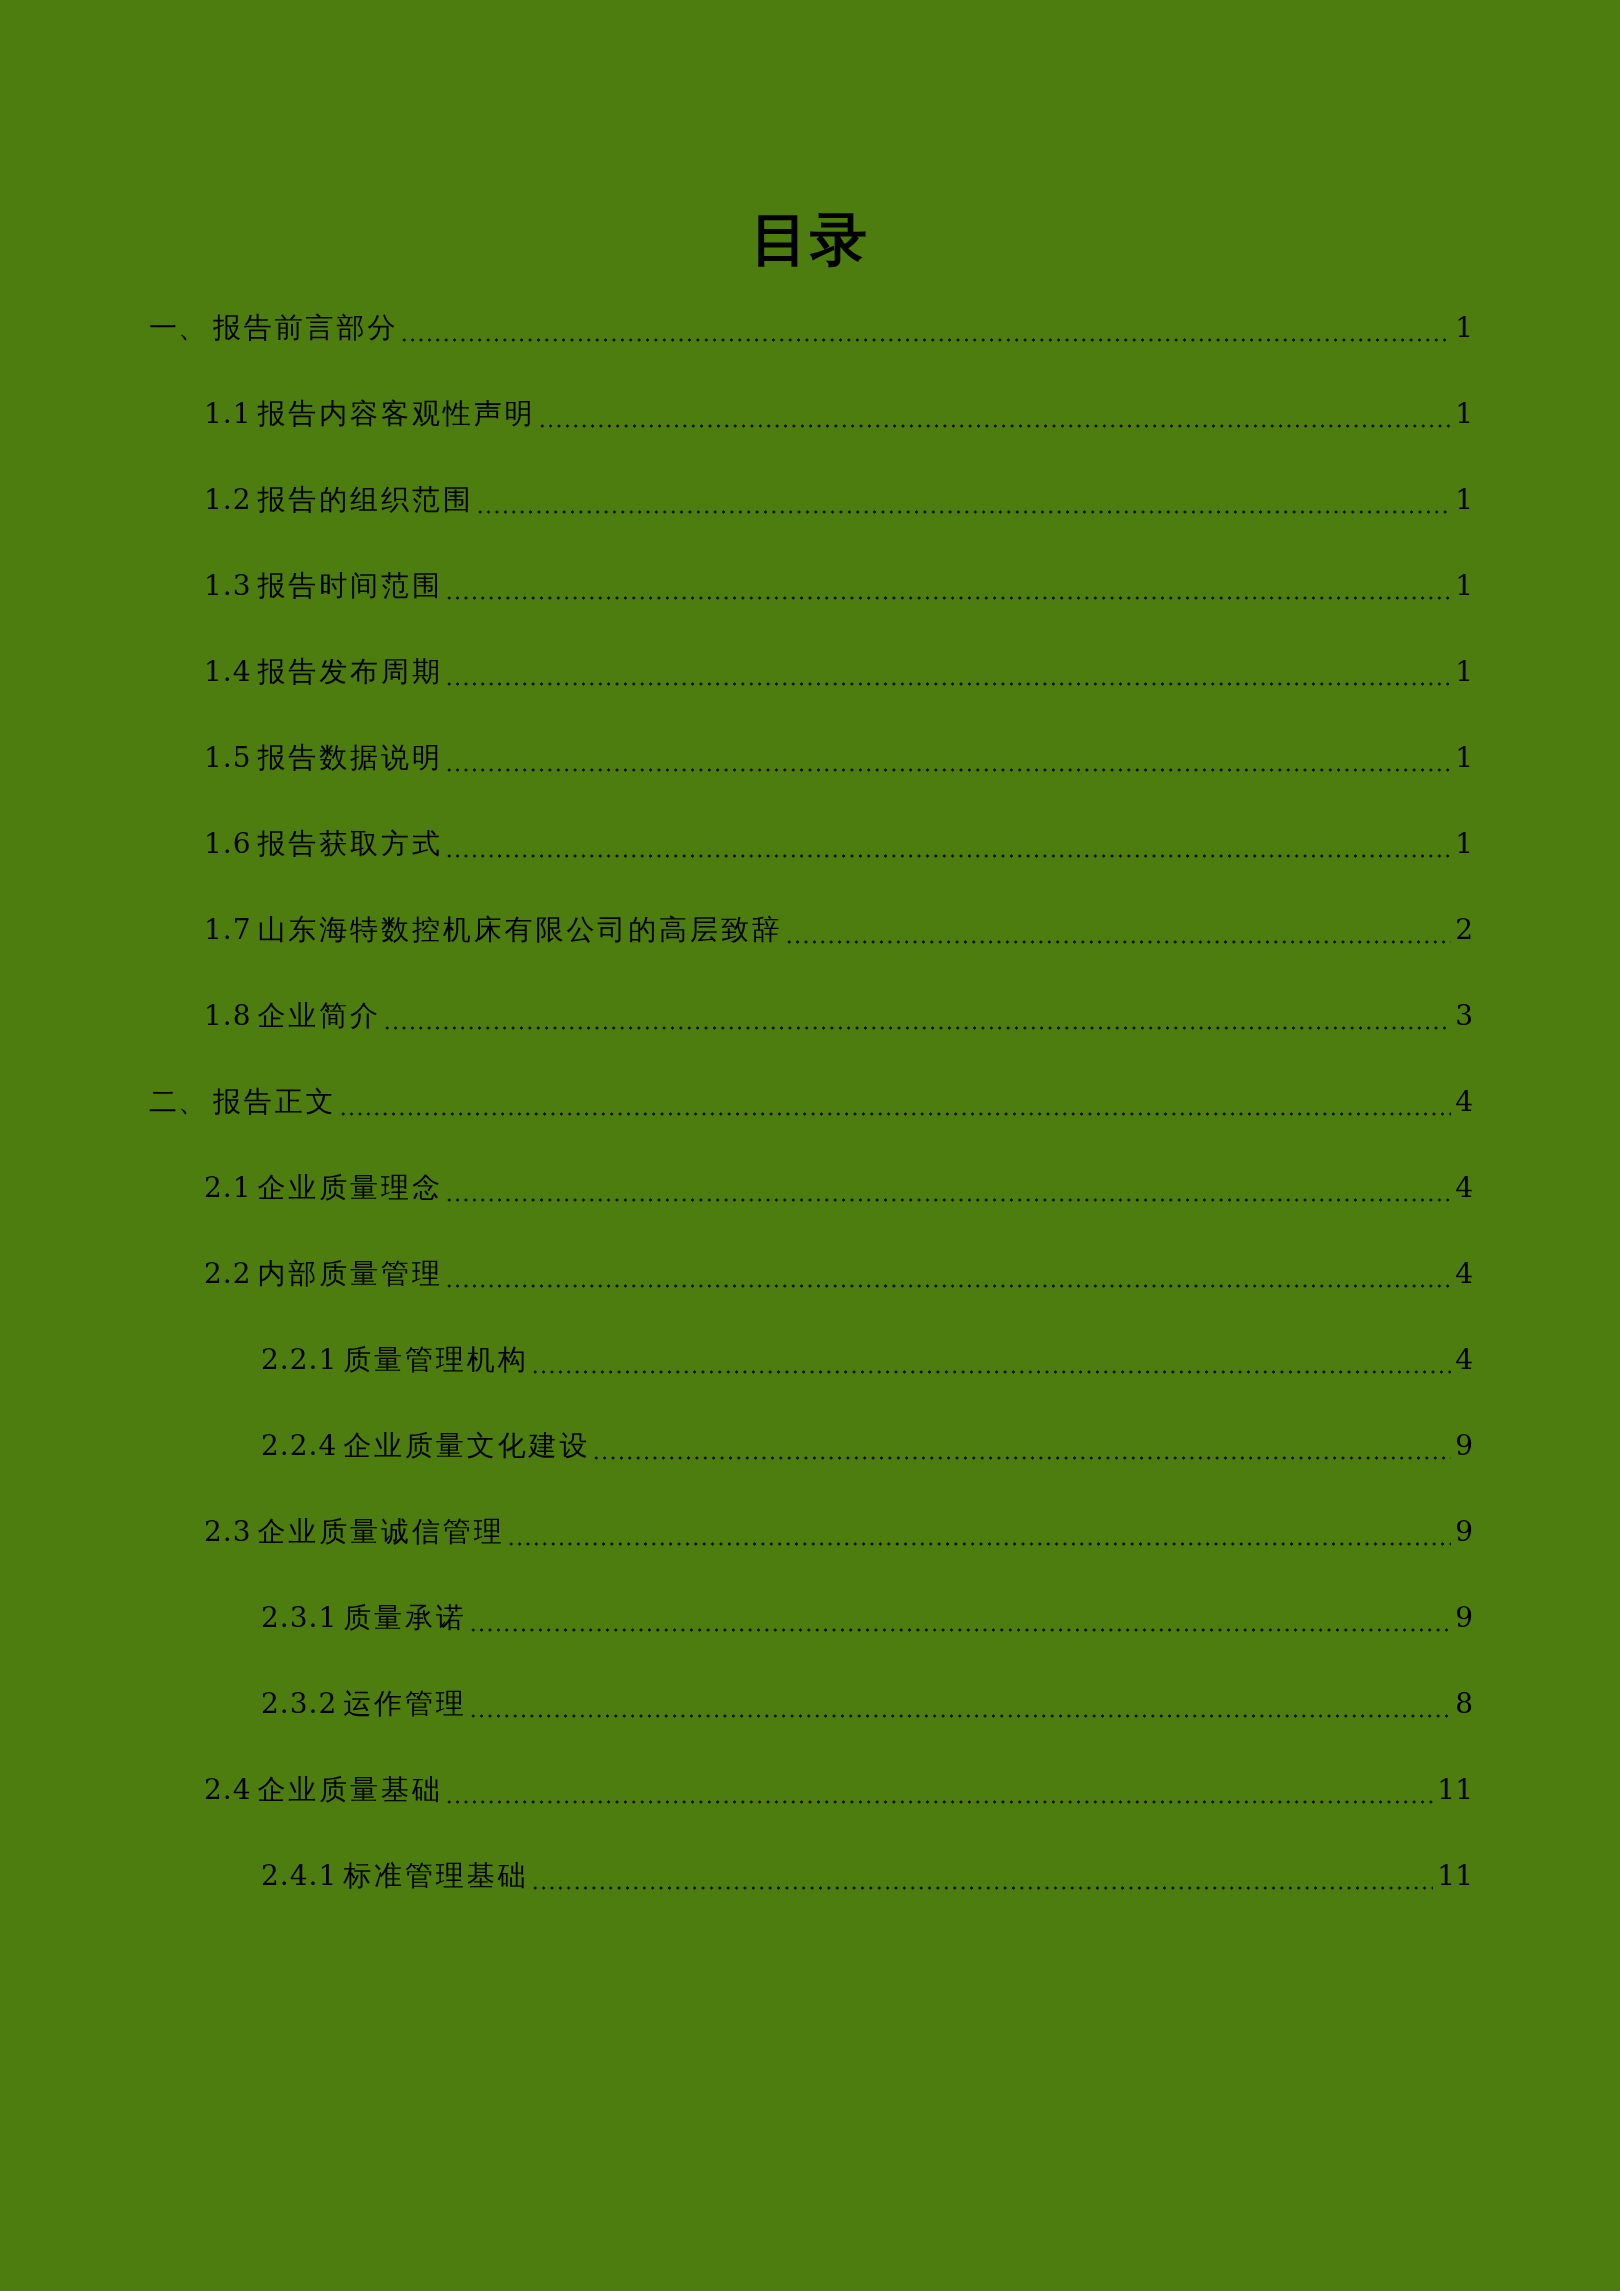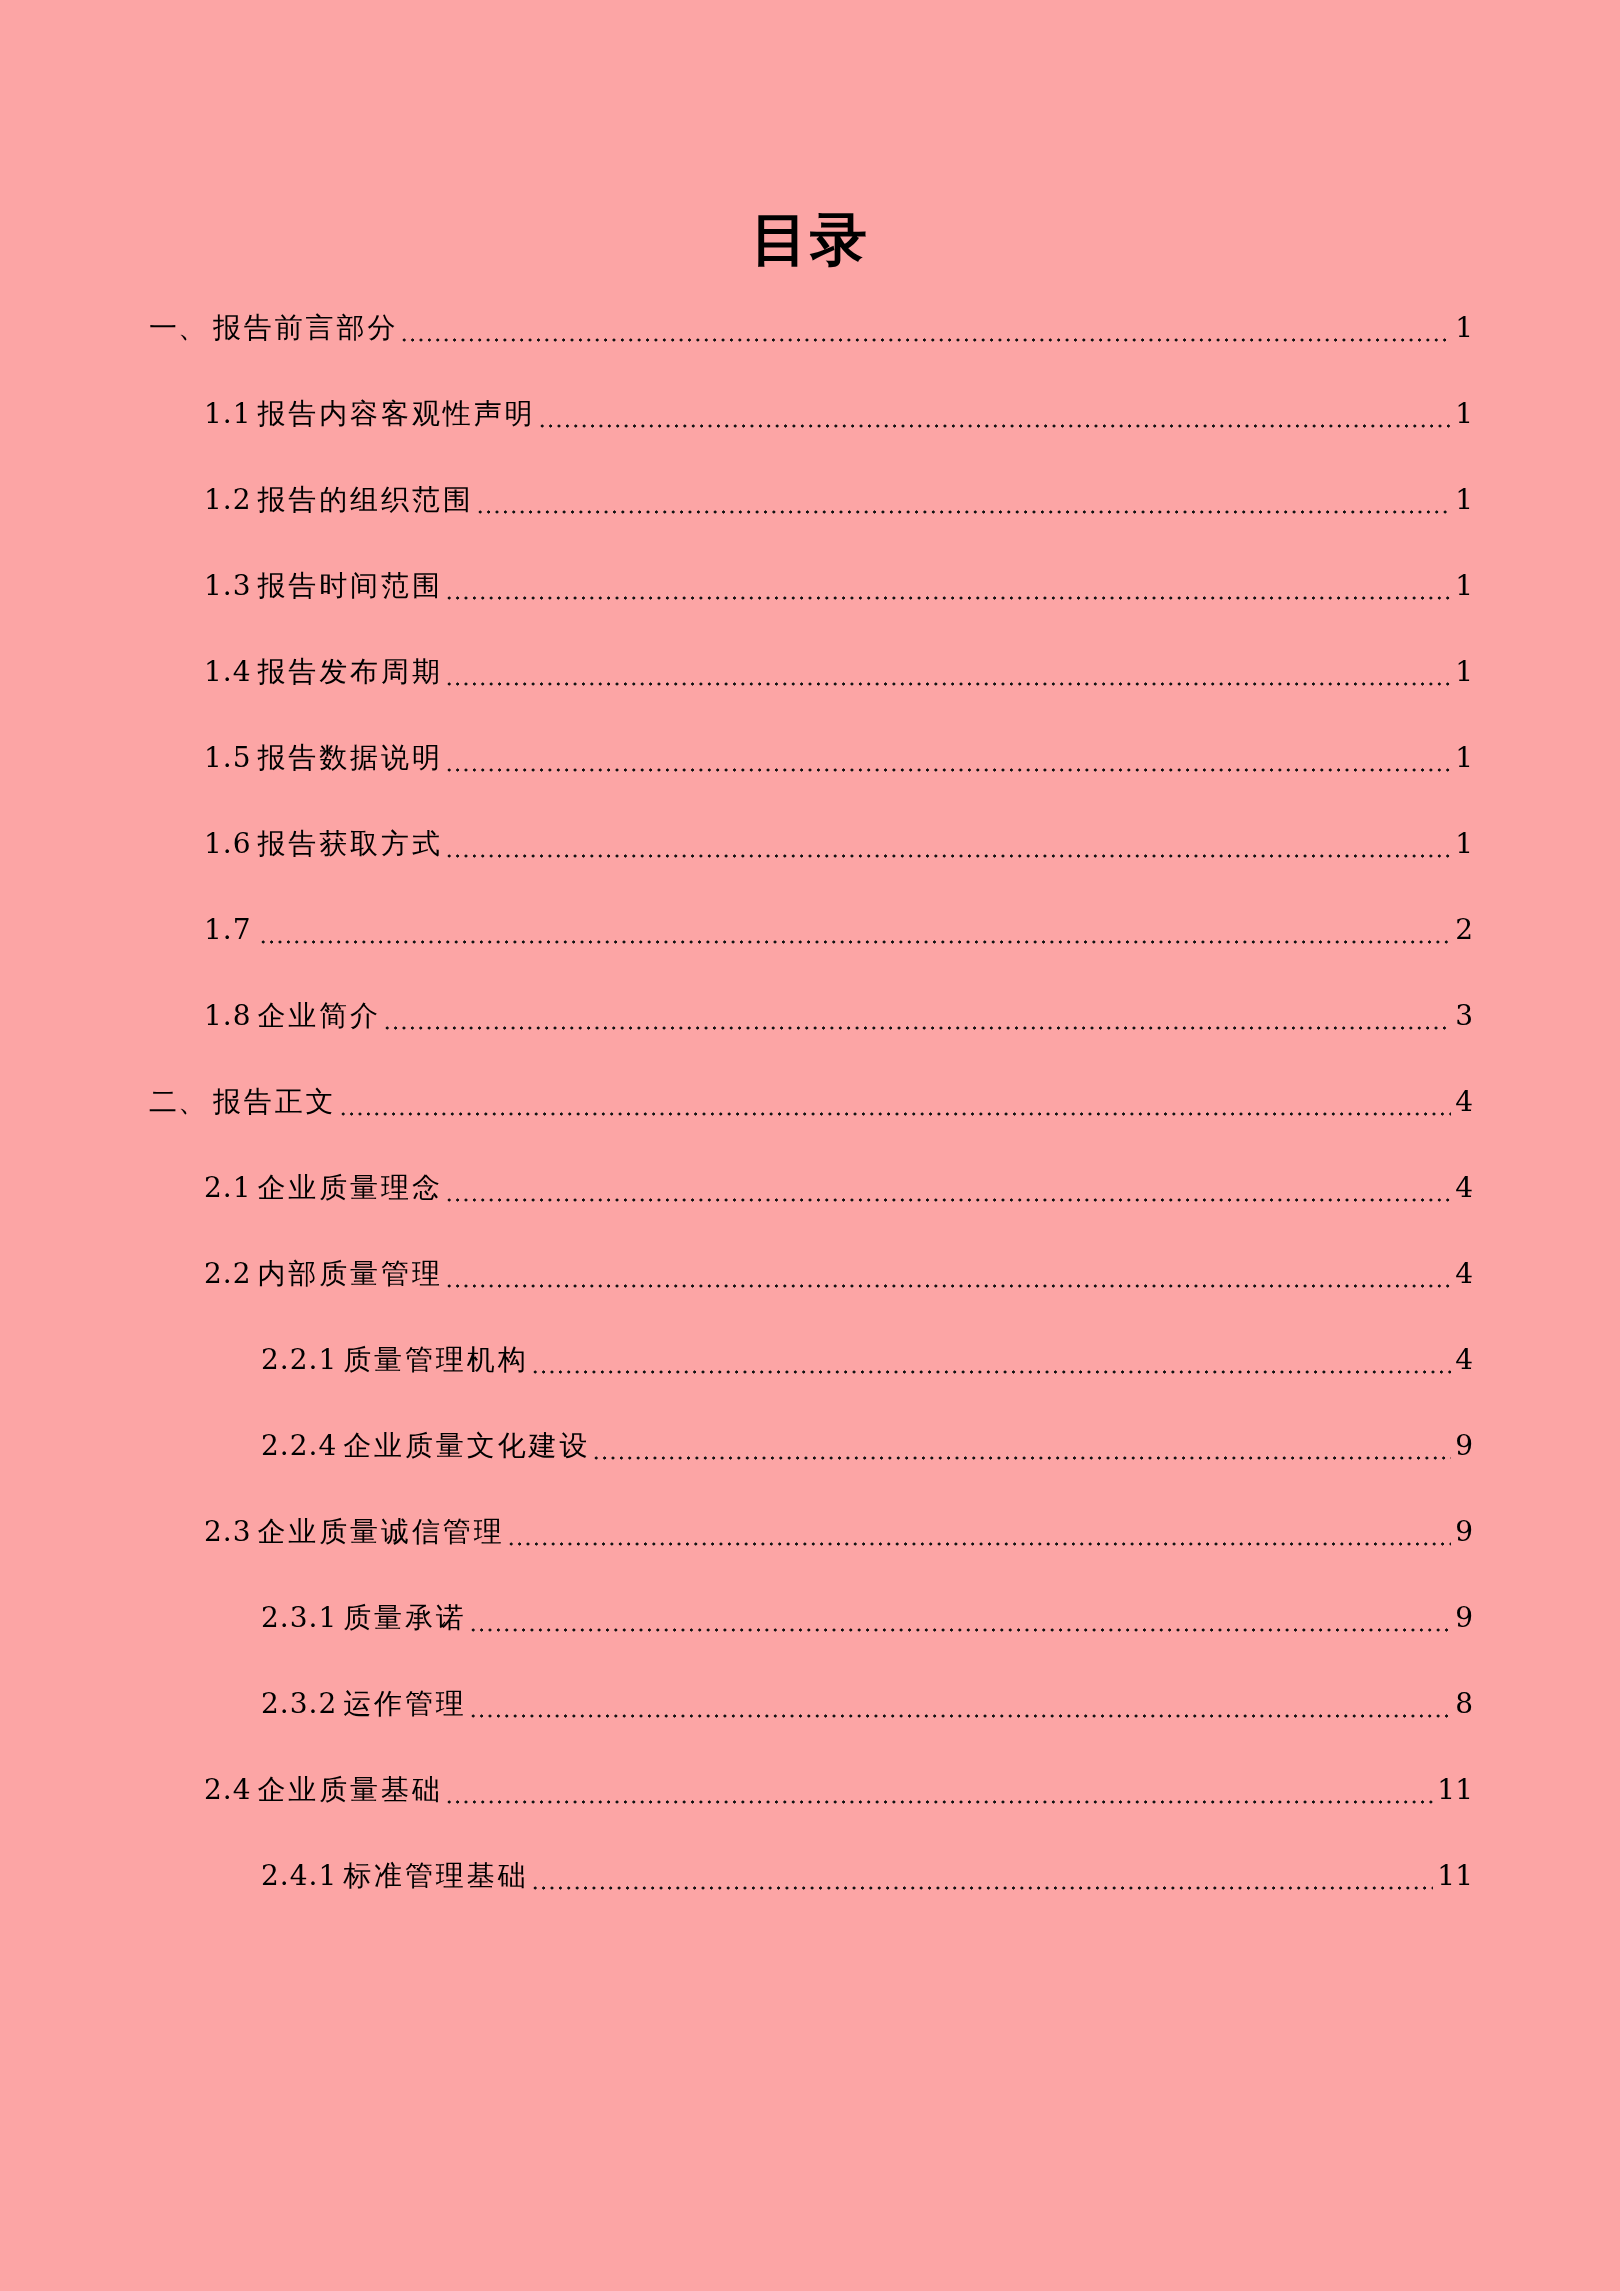--- a/index.html
+++ b/index.html
@@ -13,21 +13,21 @@
       position: relative;
       overflow: hidden;
       color: #000000;
       font-family: "DejaVu Serif", "Liberation Serif", serif;
     }
     .page {
       position: absolute;
       left: 0; top: 0;
       width: 1620px;
       height: 2292px;
-      background: #fca5a5;
+      background: #4d7c0f;
     }
     .toc-title {
       position: absolute;
       left: 0;
       top: 202px;
       width: 1620px;
       text-align: center;
       font-family: "DejaVu Sans", "Liberation Sans", sans-serif;
       font-weight: bold;
       font-size: 57px;
@@ -145,20 +145,21 @@
       <div class="toc-line">
         <span class="toc-num">1.6</span>
         <span class="toc-label">报告获取方式</span>
         <span class="toc-leader"></span>
         <span class="toc-page">1</span>
       </div>
     </li>
     <li class="toc-entry level-2">
       <div class="toc-line">
         <span class="toc-num">1.7</span>
+        <span class="toc-label">山东海特数控机床有限公司的高层致辞</span>
         <span class="toc-leader"></span>
         <span class="toc-page">2</span>
       </div>
     </li>
     <li class="toc-entry level-2">
       <div class="toc-line">
         <span class="toc-num">1.8</span>
         <span class="toc-label">企业简介</span>
         <span class="toc-leader"></span>
         <span class="toc-page">3</span>

